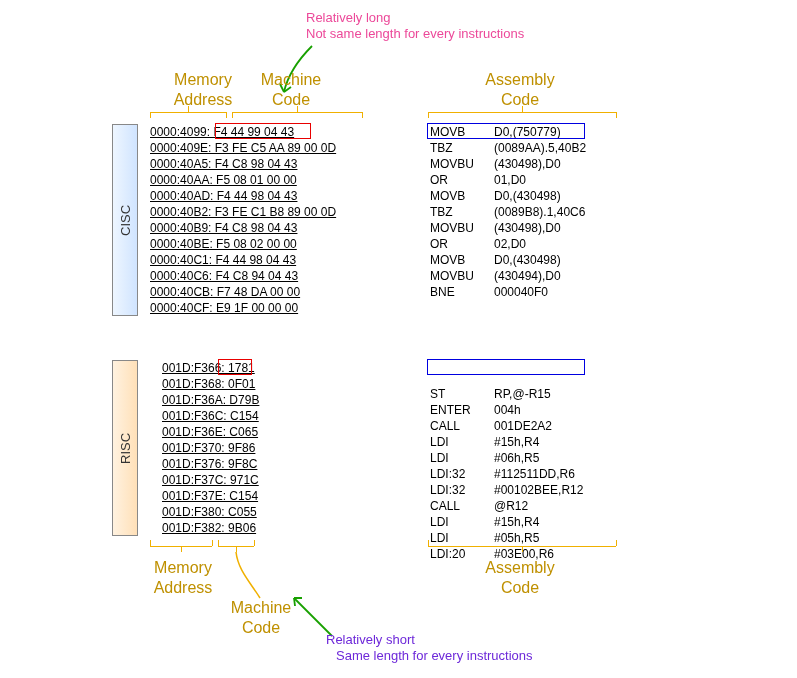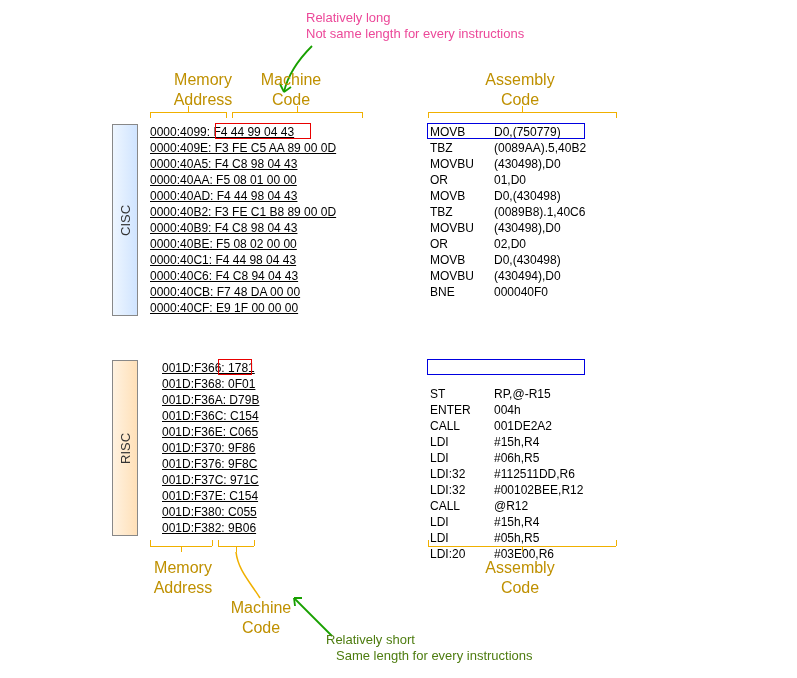--- a/index.html
+++ b/index.html
@@ -14,21 +14,21 @@
     position: relative;
   }
   .abs { position: absolute; }
 
   .annot-top {
     color: #ec4899;
     font-size: 13px;
     text-align: left;
   }
   .annot-bottom {
-    color: #4d7c0f;
+    color: #6d28d9;
     font-size: 13px;
     text-align: left;
   }
 
   .col-label {
     color: #bf9000;
     font-size: 16px;
     text-align: center;
     line-height: 1.25;
   }

